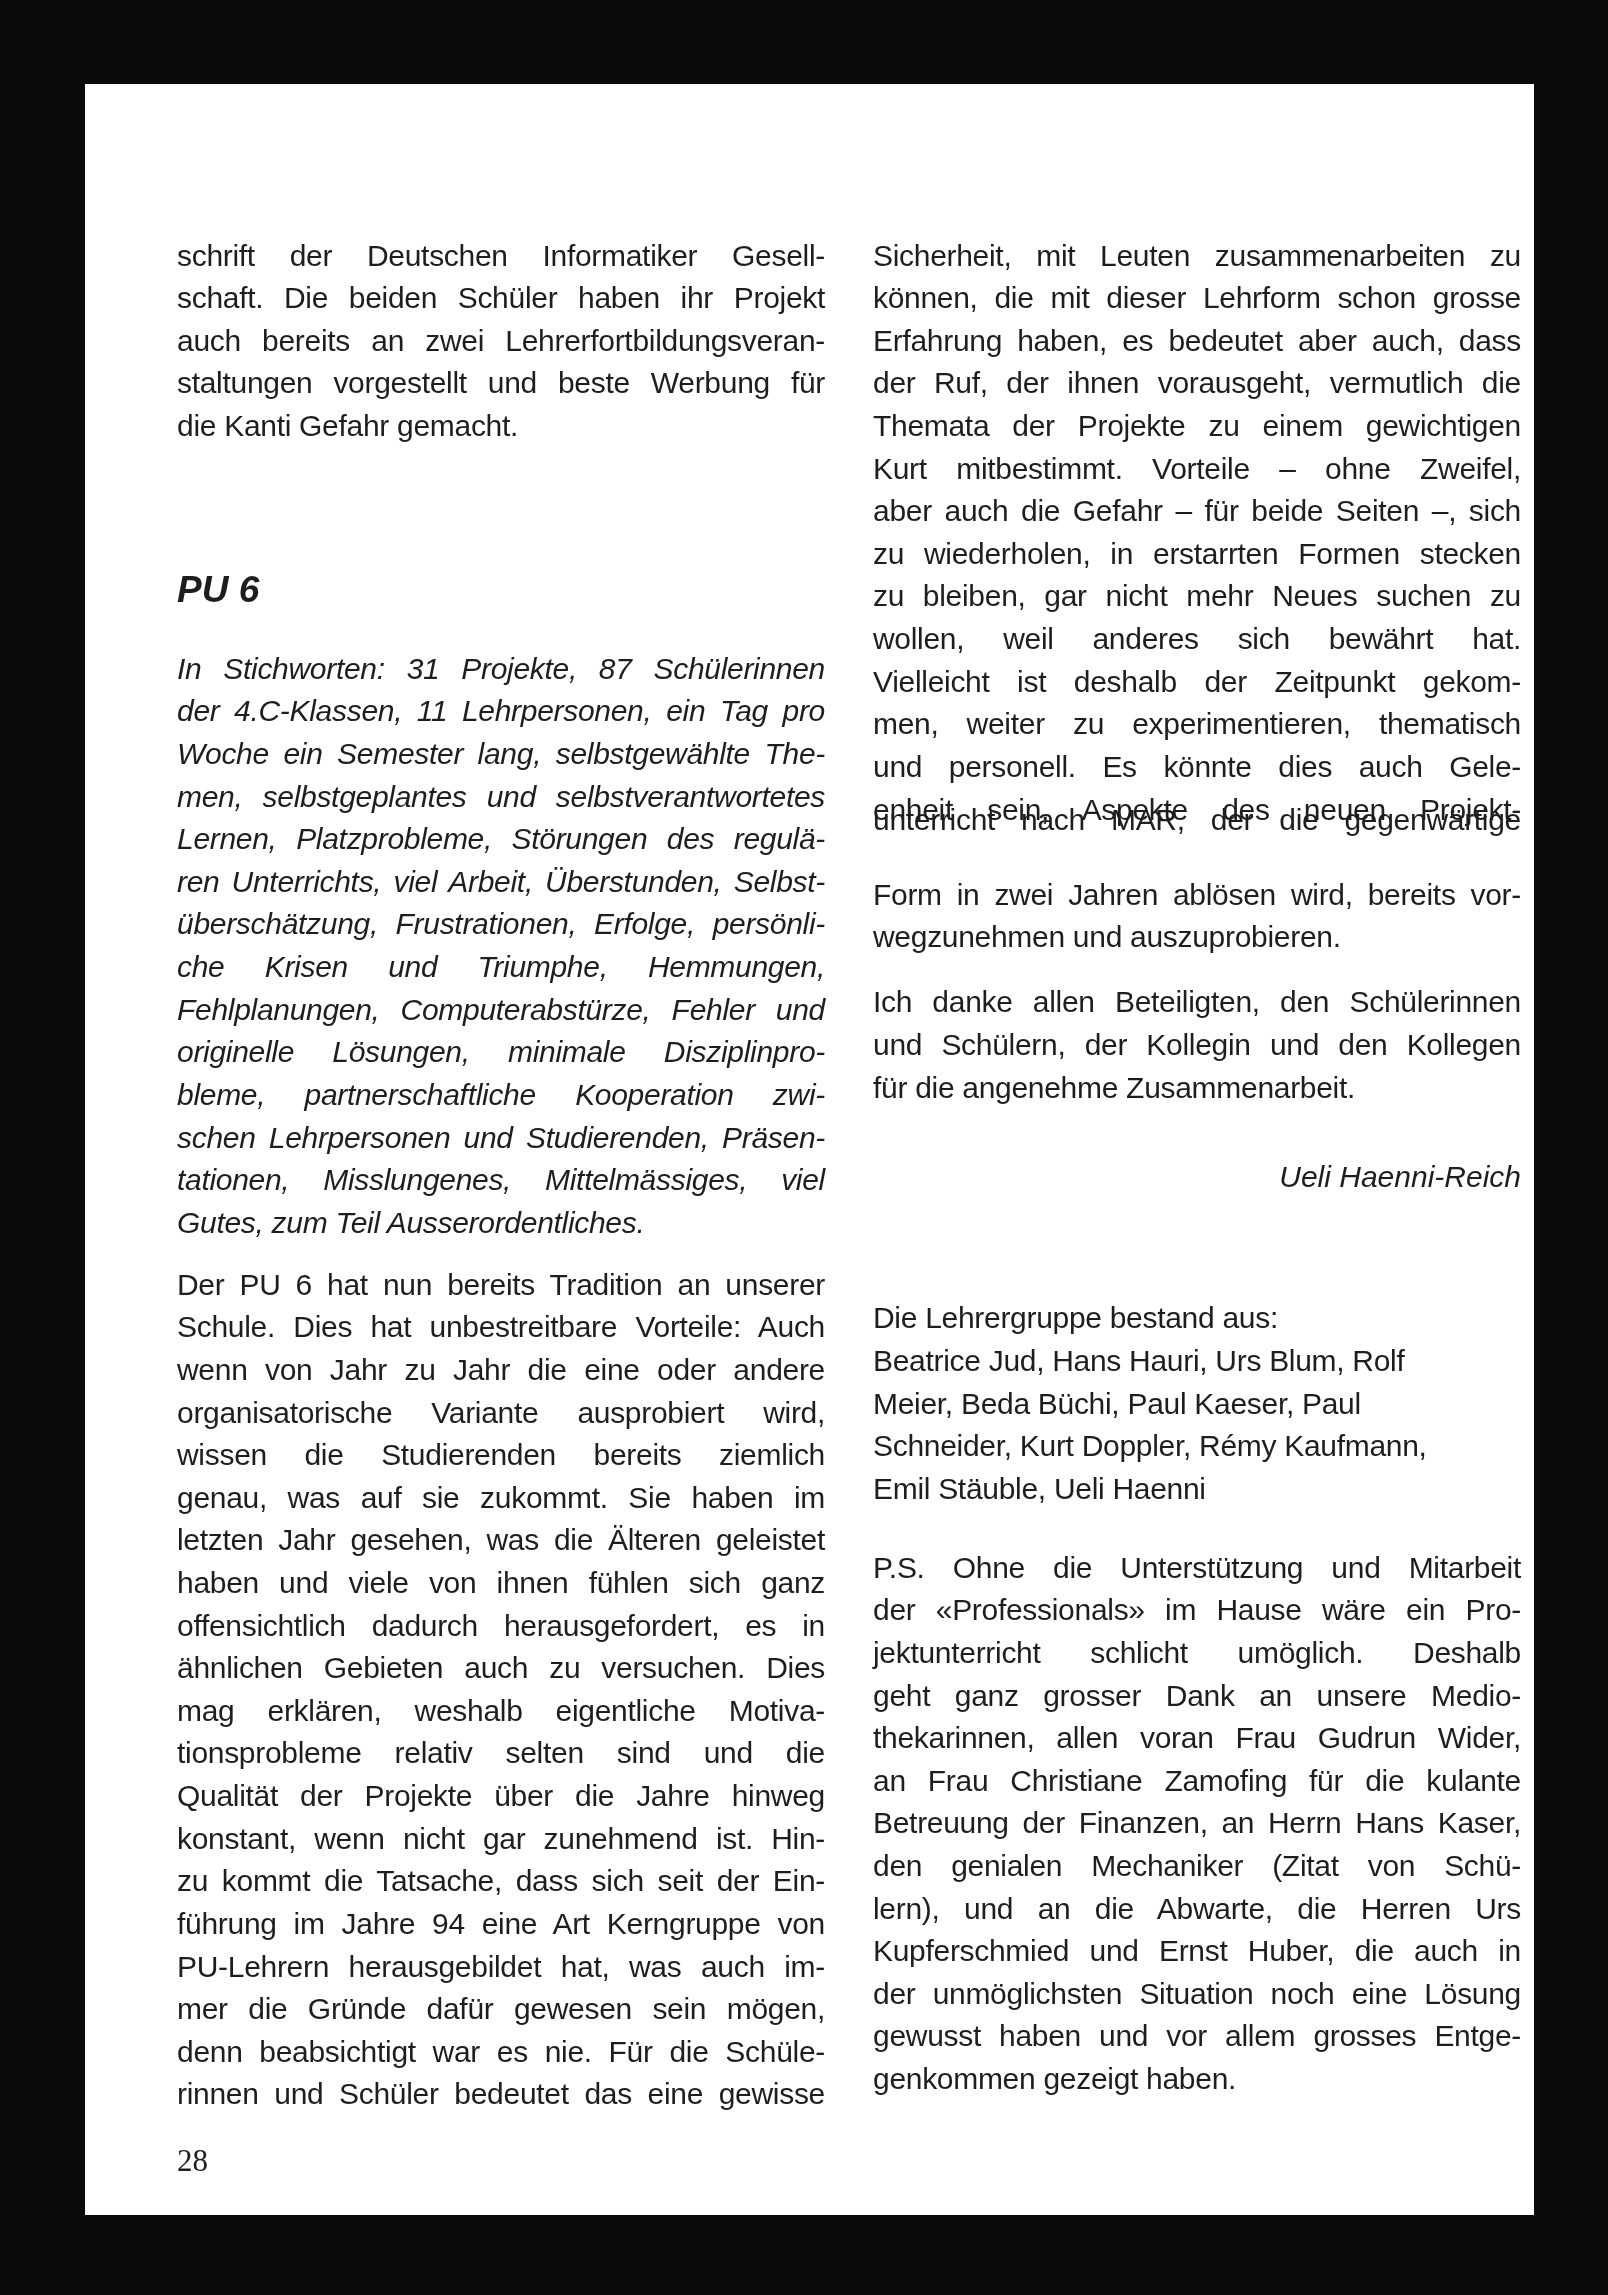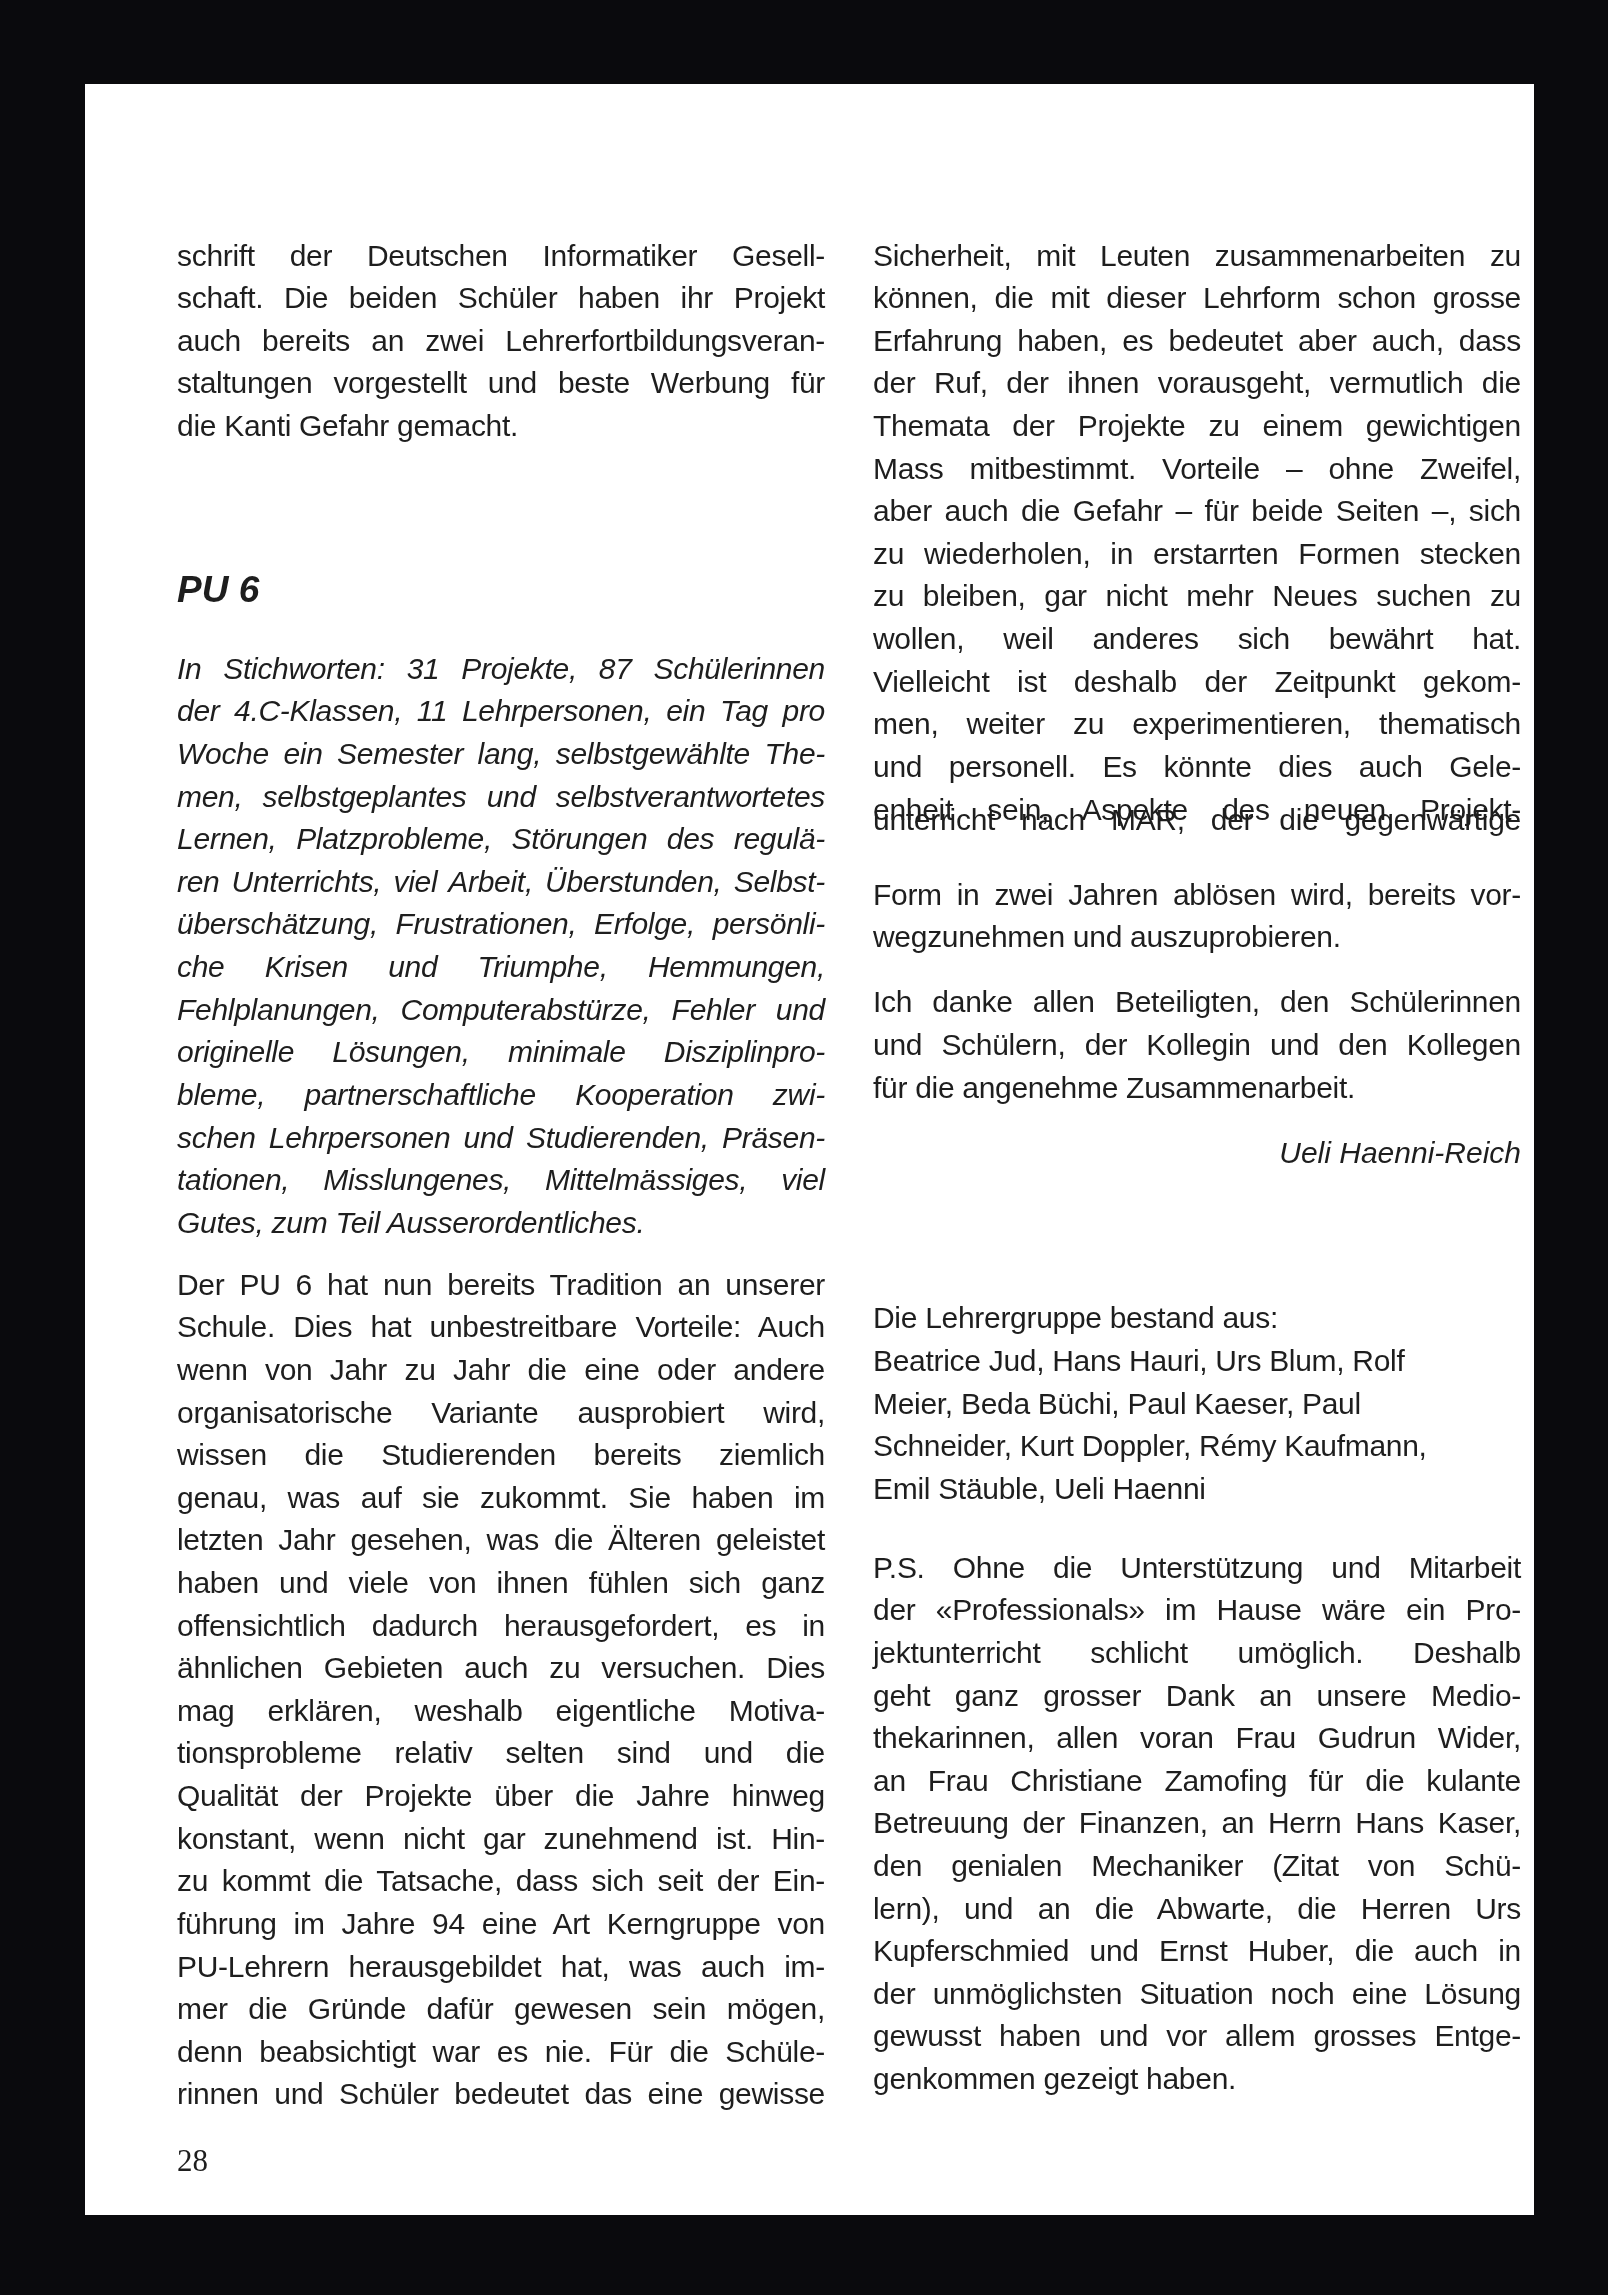--- a/index.html
+++ b/index.html
@@ -46,20 +46,21 @@
     line-height: 48px;
     white-space: nowrap;
   }
   .signature {
     position: absolute;
     right: 0;
     font-size: 30px;
     font-style: italic;
     line-height: 43px;
     white-space: nowrap;
+    margin-top: 24px;
   }
   .page-number {
     position: absolute;
     left: 92px;
     top: 2057px;
     font-family: "Liberation Serif", serif;
     font-size: 31px;
     line-height: 40px;
   }
 </style>
@@ -120,21 +121,21 @@
     </div>
   </div>
 
   <div class="col col-right">
     <div>
       <div class="line" style="top:150px">Sicherheit, mit Leuten zusammenarbeiten zu</div>
       <div class="line" style="top:192px">können, die mit dieser Lehrform schon grosse</div>
       <div class="line" style="top:235px">Erfahrung haben, es bedeutet aber auch, dass</div>
       <div class="line" style="top:277px">der Ruf, der ihnen vorausgeht, vermutlich die</div>
       <div class="line" style="top:320px">Themata der Projekte zu einem gewichtigen</div>
-      <div class="line" style="top:363px">Mass mitbestimmt. Vorteile – ohne Zweifel,</div>
+      <div class="line" style="top:363px">Kurt mitbestimmt. Vorteile – ohne Zweifel,</div>
       <div class="line" style="top:405px">aber auch die Gefahr – für beide Seiten –, sich</div>
       <div class="line" style="top:448px">zu wiederholen, in erstarrten Formen stecken</div>
       <div class="line" style="top:490px">zu bleiben, gar nicht mehr Neues suchen zu</div>
       <div class="line" style="top:533px">wollen, weil anderes sich bewährt hat.</div>
       <div class="line" style="top:576px">Vielleicht ist deshalb der Zeitpunkt gekom-</div>
       <div class="line" style="top:618px">men, weiter zu experimentieren, thematisch</div>
       <div class="line" style="top:661px">und personell. Es könnte dies auch Gele-</div>
       <div class="line" style="top:704px">enheit sein, Aspekte des neuen Projekt-</div>
       <div class="line" style="top:714px">unterricht nach MAR, der die gegenwärtige</div>
       <div class="line" style="top:789px">Form in zwei Jahren ablösen wird, bereits vor-</div>

